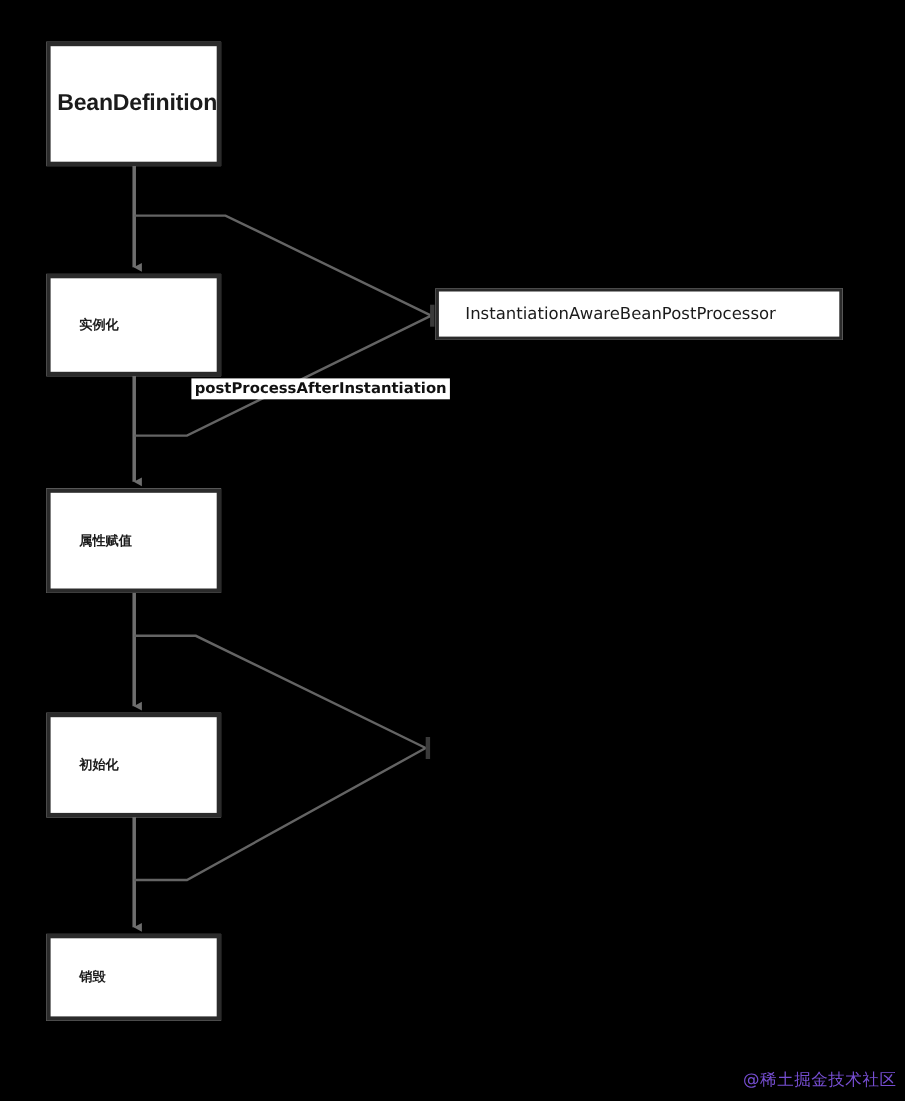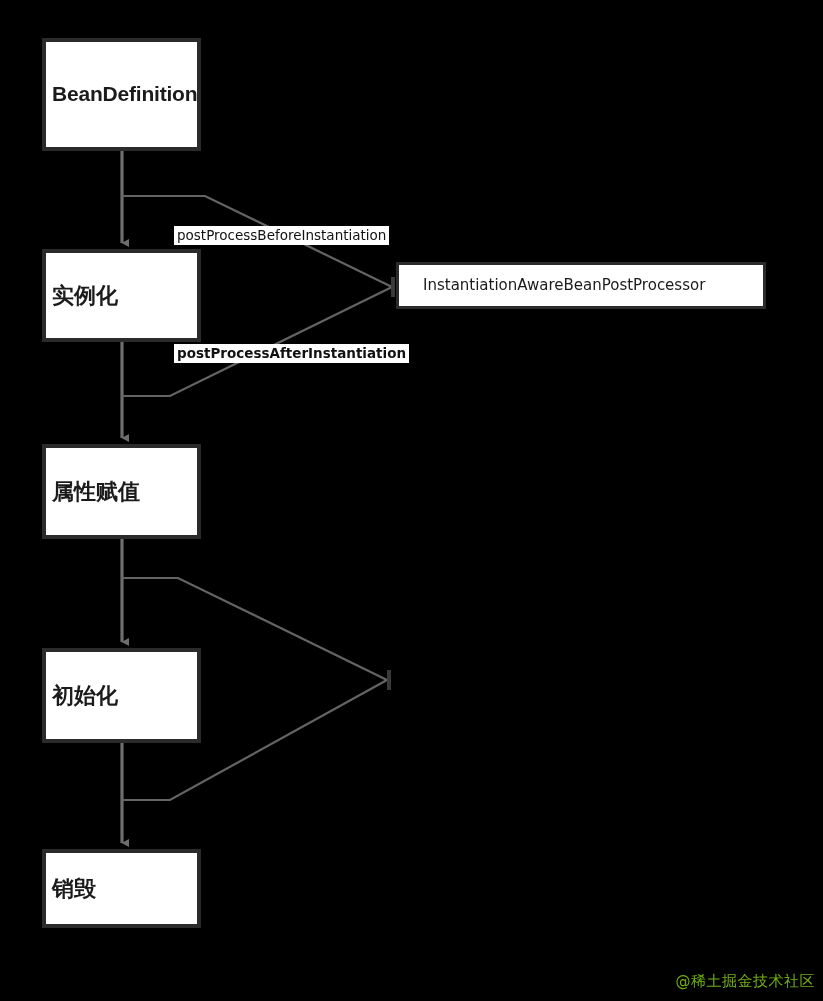--- a/index.html
+++ b/index.html
@@ -36,21 +36,22 @@
     text-align: center;
     color: #1b1b1b;
     z-index: 3;
   }
   .node-inner {
     padding: 0 6px;
     line-height: 1.25;
   }
   .node.stage .node-inner {
     font-weight: bold;
-    font-size: 22px;
+    font-size: 12px;
+    margin-left: 20px;
   }
   .node.bean-def .node-inner {
     font-weight: bold;
     font-size: 21px;
     letter-spacing: -0.2px;
   }
   
   .node.processor {
     border: 3px solid #2b2b2b;
   }
@@ -74,21 +75,21 @@
     padding: 1px 3px;
     white-space: nowrap;
     z-index: 4;
   }
 
   
   #watermark {
     position: absolute;
     right: 8px;
     bottom: 10px;
-    color: #84cc16;
+    color: #8b5cf6;
     font-size: 15px;
     letter-spacing: 0.5px;
     opacity: 0.85;
     z-index: 5;
     font-family: "DejaVu Sans", sans-serif;
   }
 </style>
 </head>
 <body>
 
@@ -142,21 +143,20 @@
 
   <div class="node stage" style="left:42px; top:849px; width:159px; height:79px;">
     <span class="node-inner">销毁</span>
   </div>
 
   <div class="node processor" style="left:396px; top:262px; width:370px; height:47px;">
     <span class="node-inner">InstantiationAwareBeanPostProcessor</span>
   </div>
 
 
-  <div class="edge-label" style="left:174px; top:226px;">postProcessBeforeInstantiation</div>
 
   <div class="edge-label" style="left:174px; top:344px;font-weight:bold;">postProcessAfterInstantiation</div>
 
 
 
   <div id="watermark">@稀土掘金技术社区</div>
 
 </div>
 
 </body></html>

